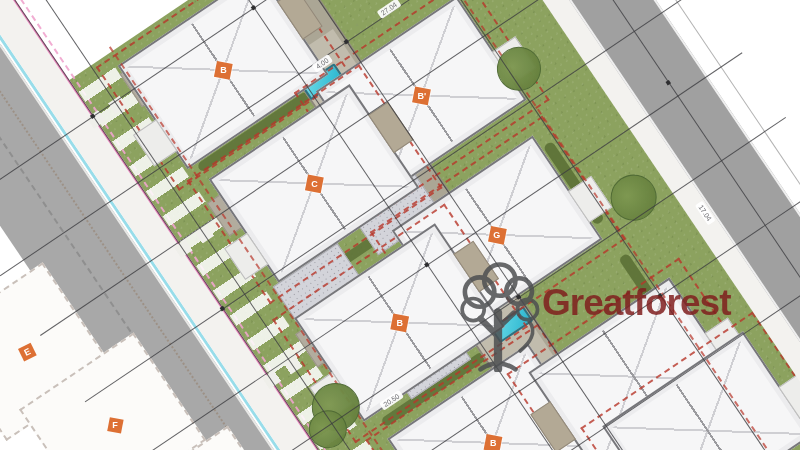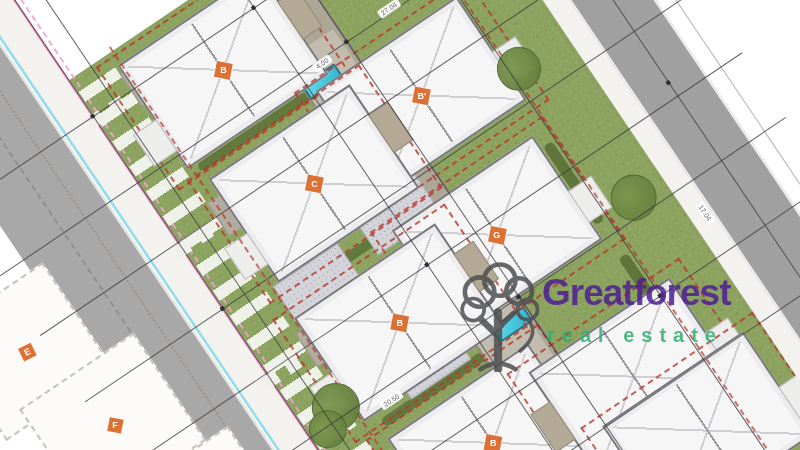--- a/index.html
+++ b/index.html
@@ -79,22 +79,22 @@
   
   .dl-h{left:340px;width:740px;height:0;border-top:1px solid rgba(60,60,64,.8);}
   .dl-v{top:0;height:1100px;width:0;border-left:1px solid rgba(60,60,64,.8);}
   .dot{width:4px;height:4px;background:#2e2e30;}
   .chip{background:rgba(255,255,255,.92);border-radius:2px;color:#6a6a6e;font-size:7px;
         line-height:9px;padding:0 3px;white-space:nowrap;}
   .chip.rot{transform:rotate(90deg);}
 
   
   #logo{position:absolute;left:452px;top:262px;width:300px;height:108px;opacity:.84;}
-  #logo .brand{position:absolute;left:90px;top:10px;font-size:37px;font-weight:bold;
-               color:#4c1d95;letter-spacing:-1px;}
+  #logo .brand{position:absolute;left:90px;top:20px;font-size:37px;font-weight:bold;
+               color:#7f1d1d;letter-spacing:-1px;}
   #logo .tagline{position:absolute;left:95px;top:62px;font-size:20px;color:#2fae6f;
                  letter-spacing:7px;font-weight:bold;}
   #logo svg{position:absolute;left:0;top:-2px;}
 </style>
 </head>
 <body>
 
 <div id="stage">
   <div id="plan">
 
@@ -277,15 +277,14 @@
         <circle cx="82" cy="53" r="11" stroke-width="4"></circle>
         <circle cx="23" cy="53" r="12" stroke-width="4"></circle>
         <path d="M84,66 C93,78 84,90 74,98" stroke-width="4"></path>
         <path d="M50,118 L50,56" stroke-width="9"></path>
         <path d="M50,82 L31,63" stroke-width="7"></path>
         <path d="M50,73 L67,57" stroke-width="6"></path>
         <path d="M31,118 Q50,105 69,118" stroke-width="5"></path>
       </g>
     </svg>
     <div class="brand">Greatforest</div>
-    <div class="tagline">real estate</div>
   </div>
 </div>
 
 </body></html>

